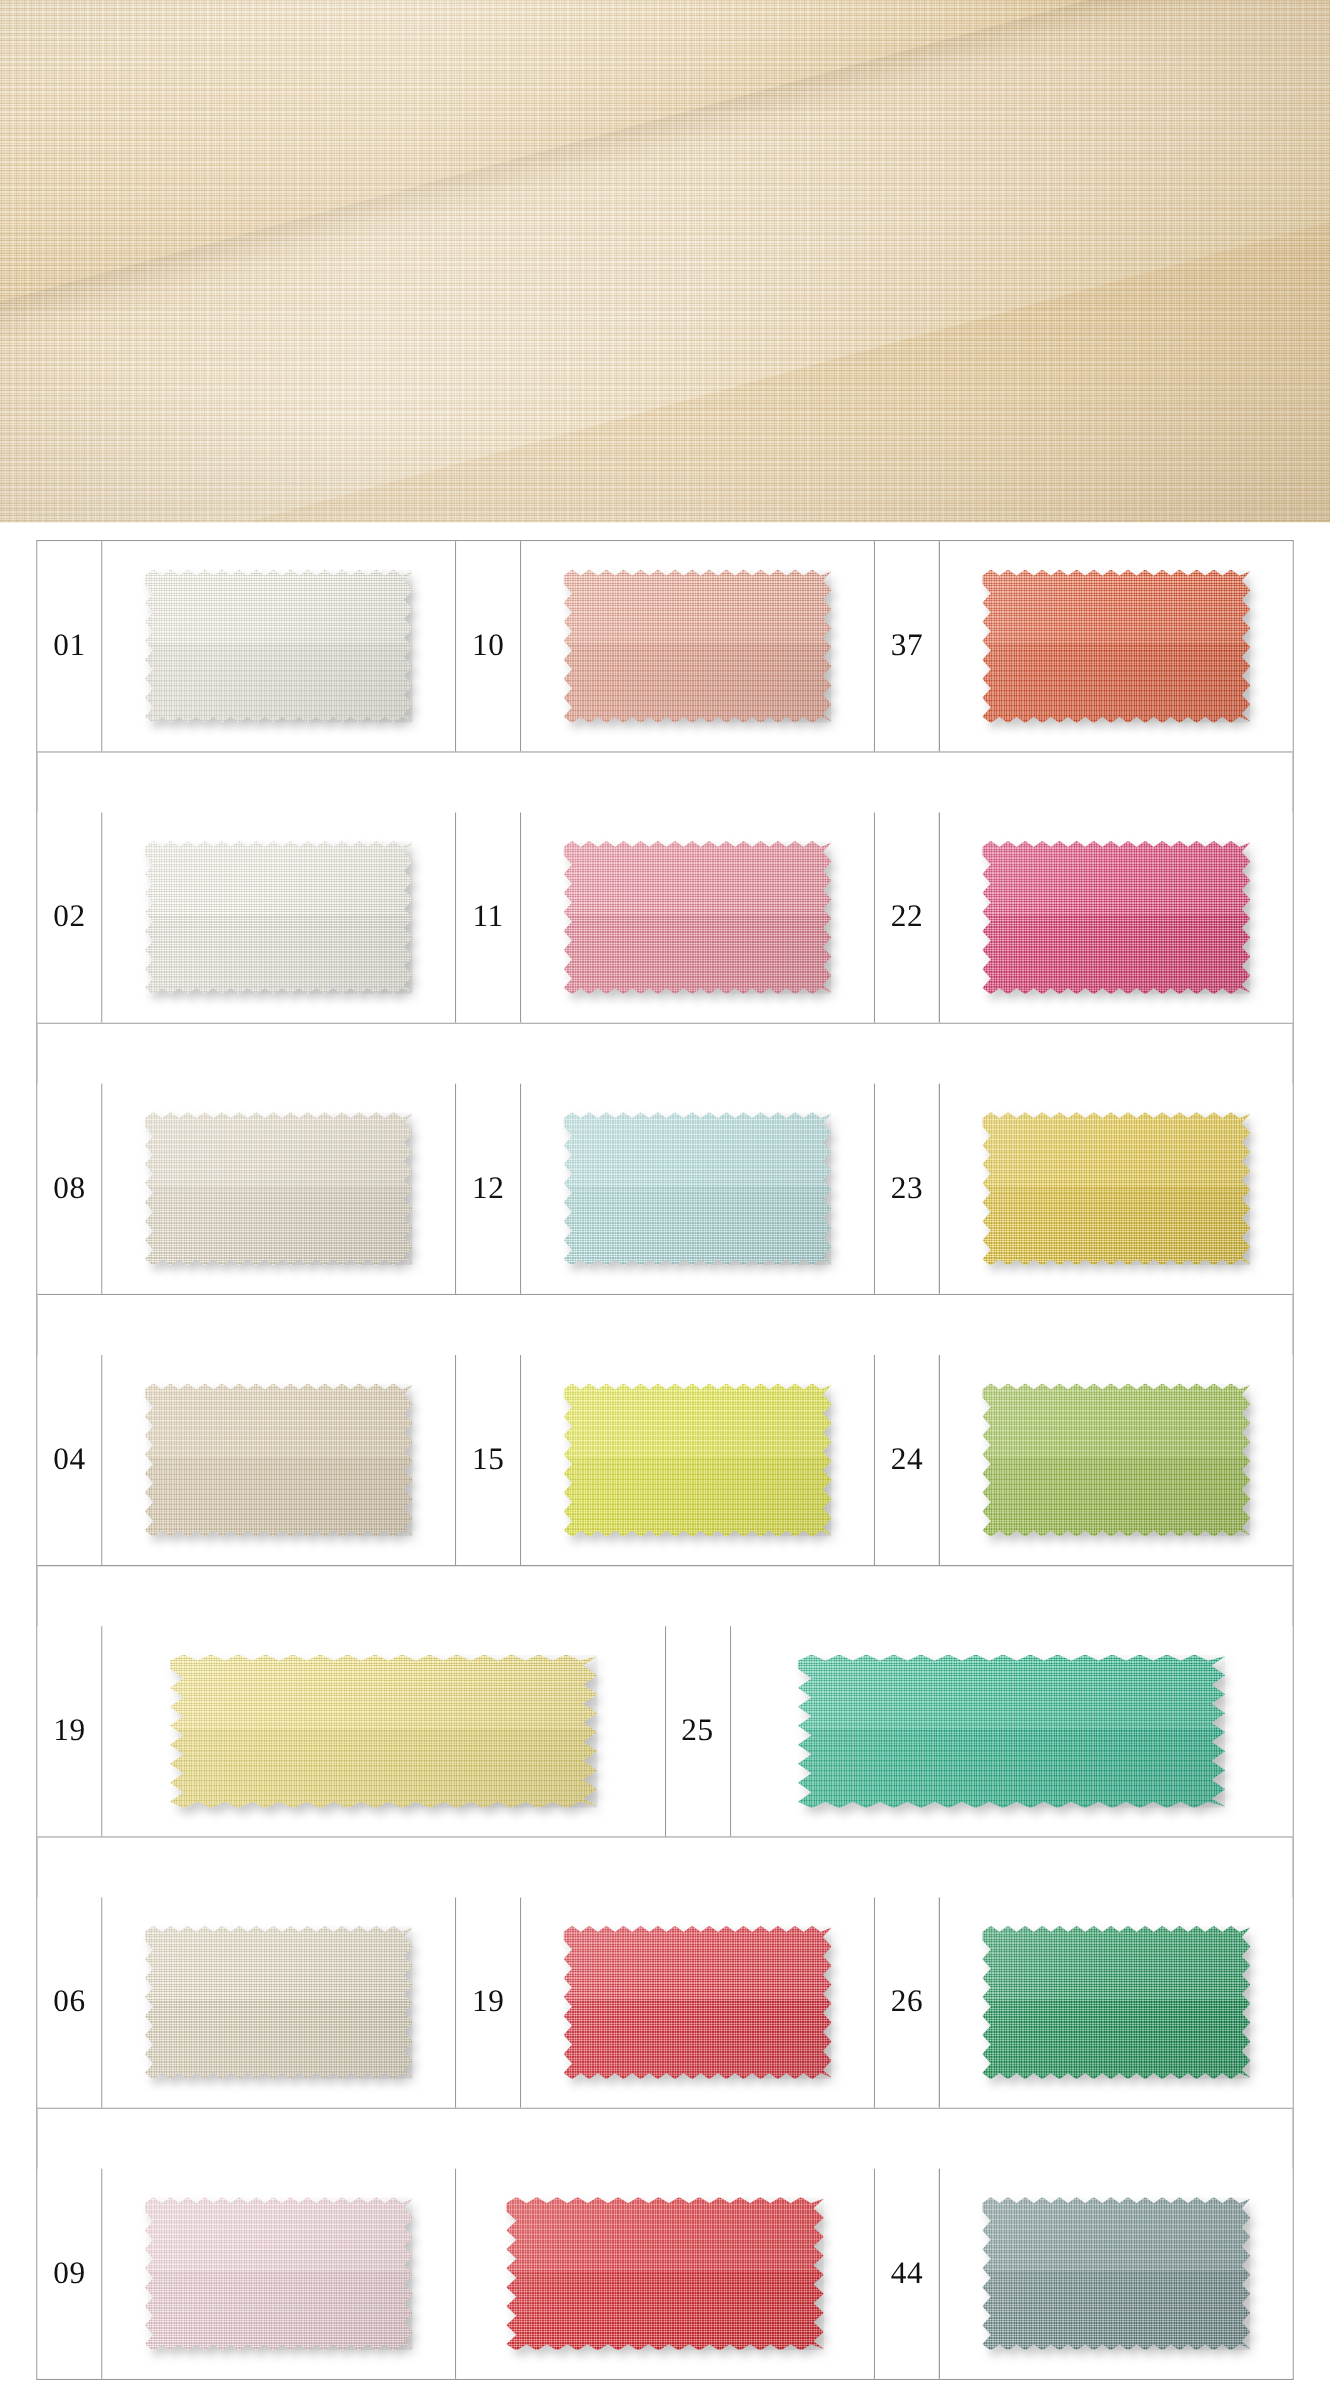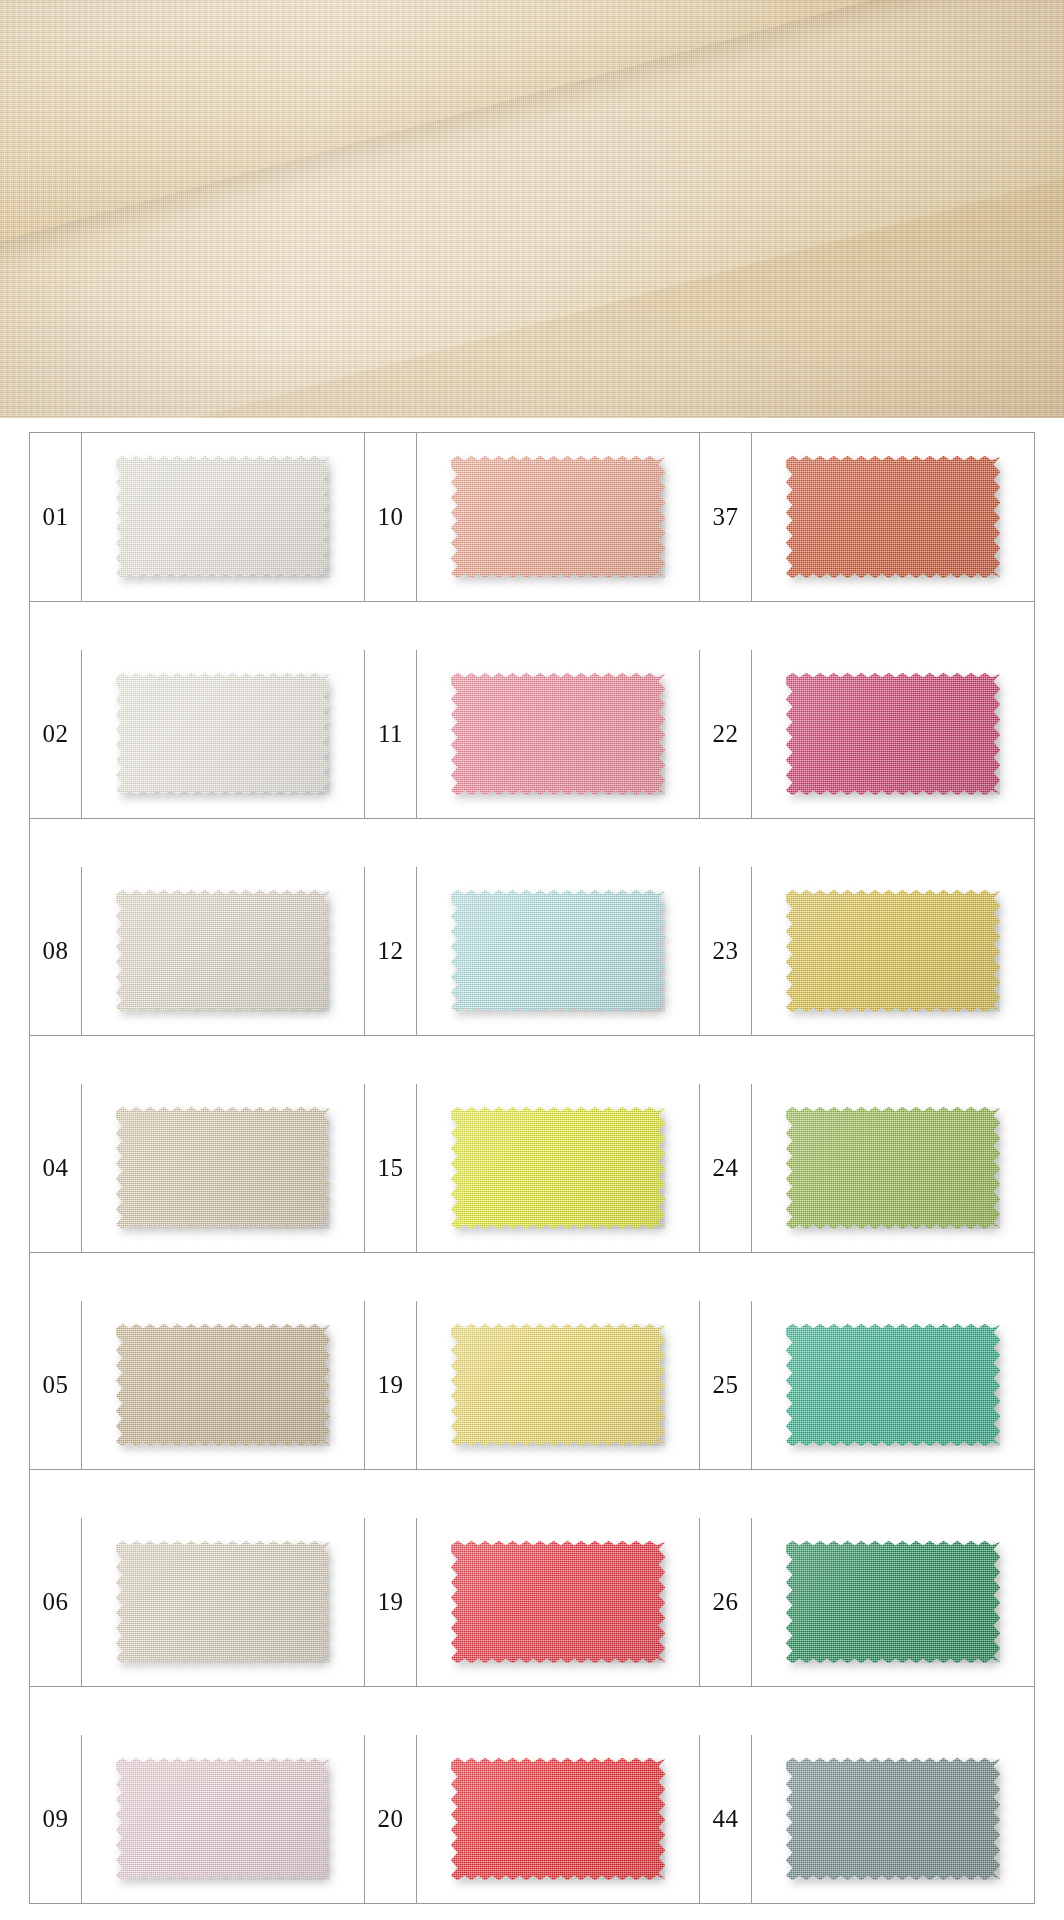--- a/index.html
+++ b/index.html
@@ -337,29 +337,20 @@
           <div class="swcell">
             <div class="swatch">
               <div class="cloth" style="background: rgb(151, 191, 60);"></div>
               <div class="sheen"></div>
             </div>
           </div>
         </div>
       </div>
       <div class="row">
         <div class="group">
-          <div class="numcell">05</div>
-          <div class="swcell">
-            <div class="swatch">
-              <div class="cloth" style="background: rgb(213, 188, 144);"></div>
-              <div class="sheen"></div>
-            </div>
-          </div>
-        </div>
-        <div class="group">
           <div class="numcell">19</div>
           <div class="swcell">
             <div class="swatch">
               <div class="cloth" style="background: rgb(246, 228, 119);"></div>
               <div class="sheen"></div>
             </div>
           </div>
         </div>
         <div class="group">
           <div class="numcell">25</div>
@@ -404,21 +395,20 @@
         <div class="group">
           <div class="numcell">09</div>
           <div class="swcell">
             <div class="swatch">
               <div class="cloth" style="background: rgb(247, 215, 220);"></div>
               <div class="sheen"></div>
             </div>
           </div>
         </div>
         <div class="group">
-          <div class="numcell">20</div>
           <div class="swcell">
             <div class="swatch">
               <div class="cloth" style="background: rgb(233, 45, 51);"></div>
               <div class="sheen"></div>
             </div>
           </div>
         </div>
         <div class="group">
           <div class="numcell">44</div>
           <div class="swcell">

